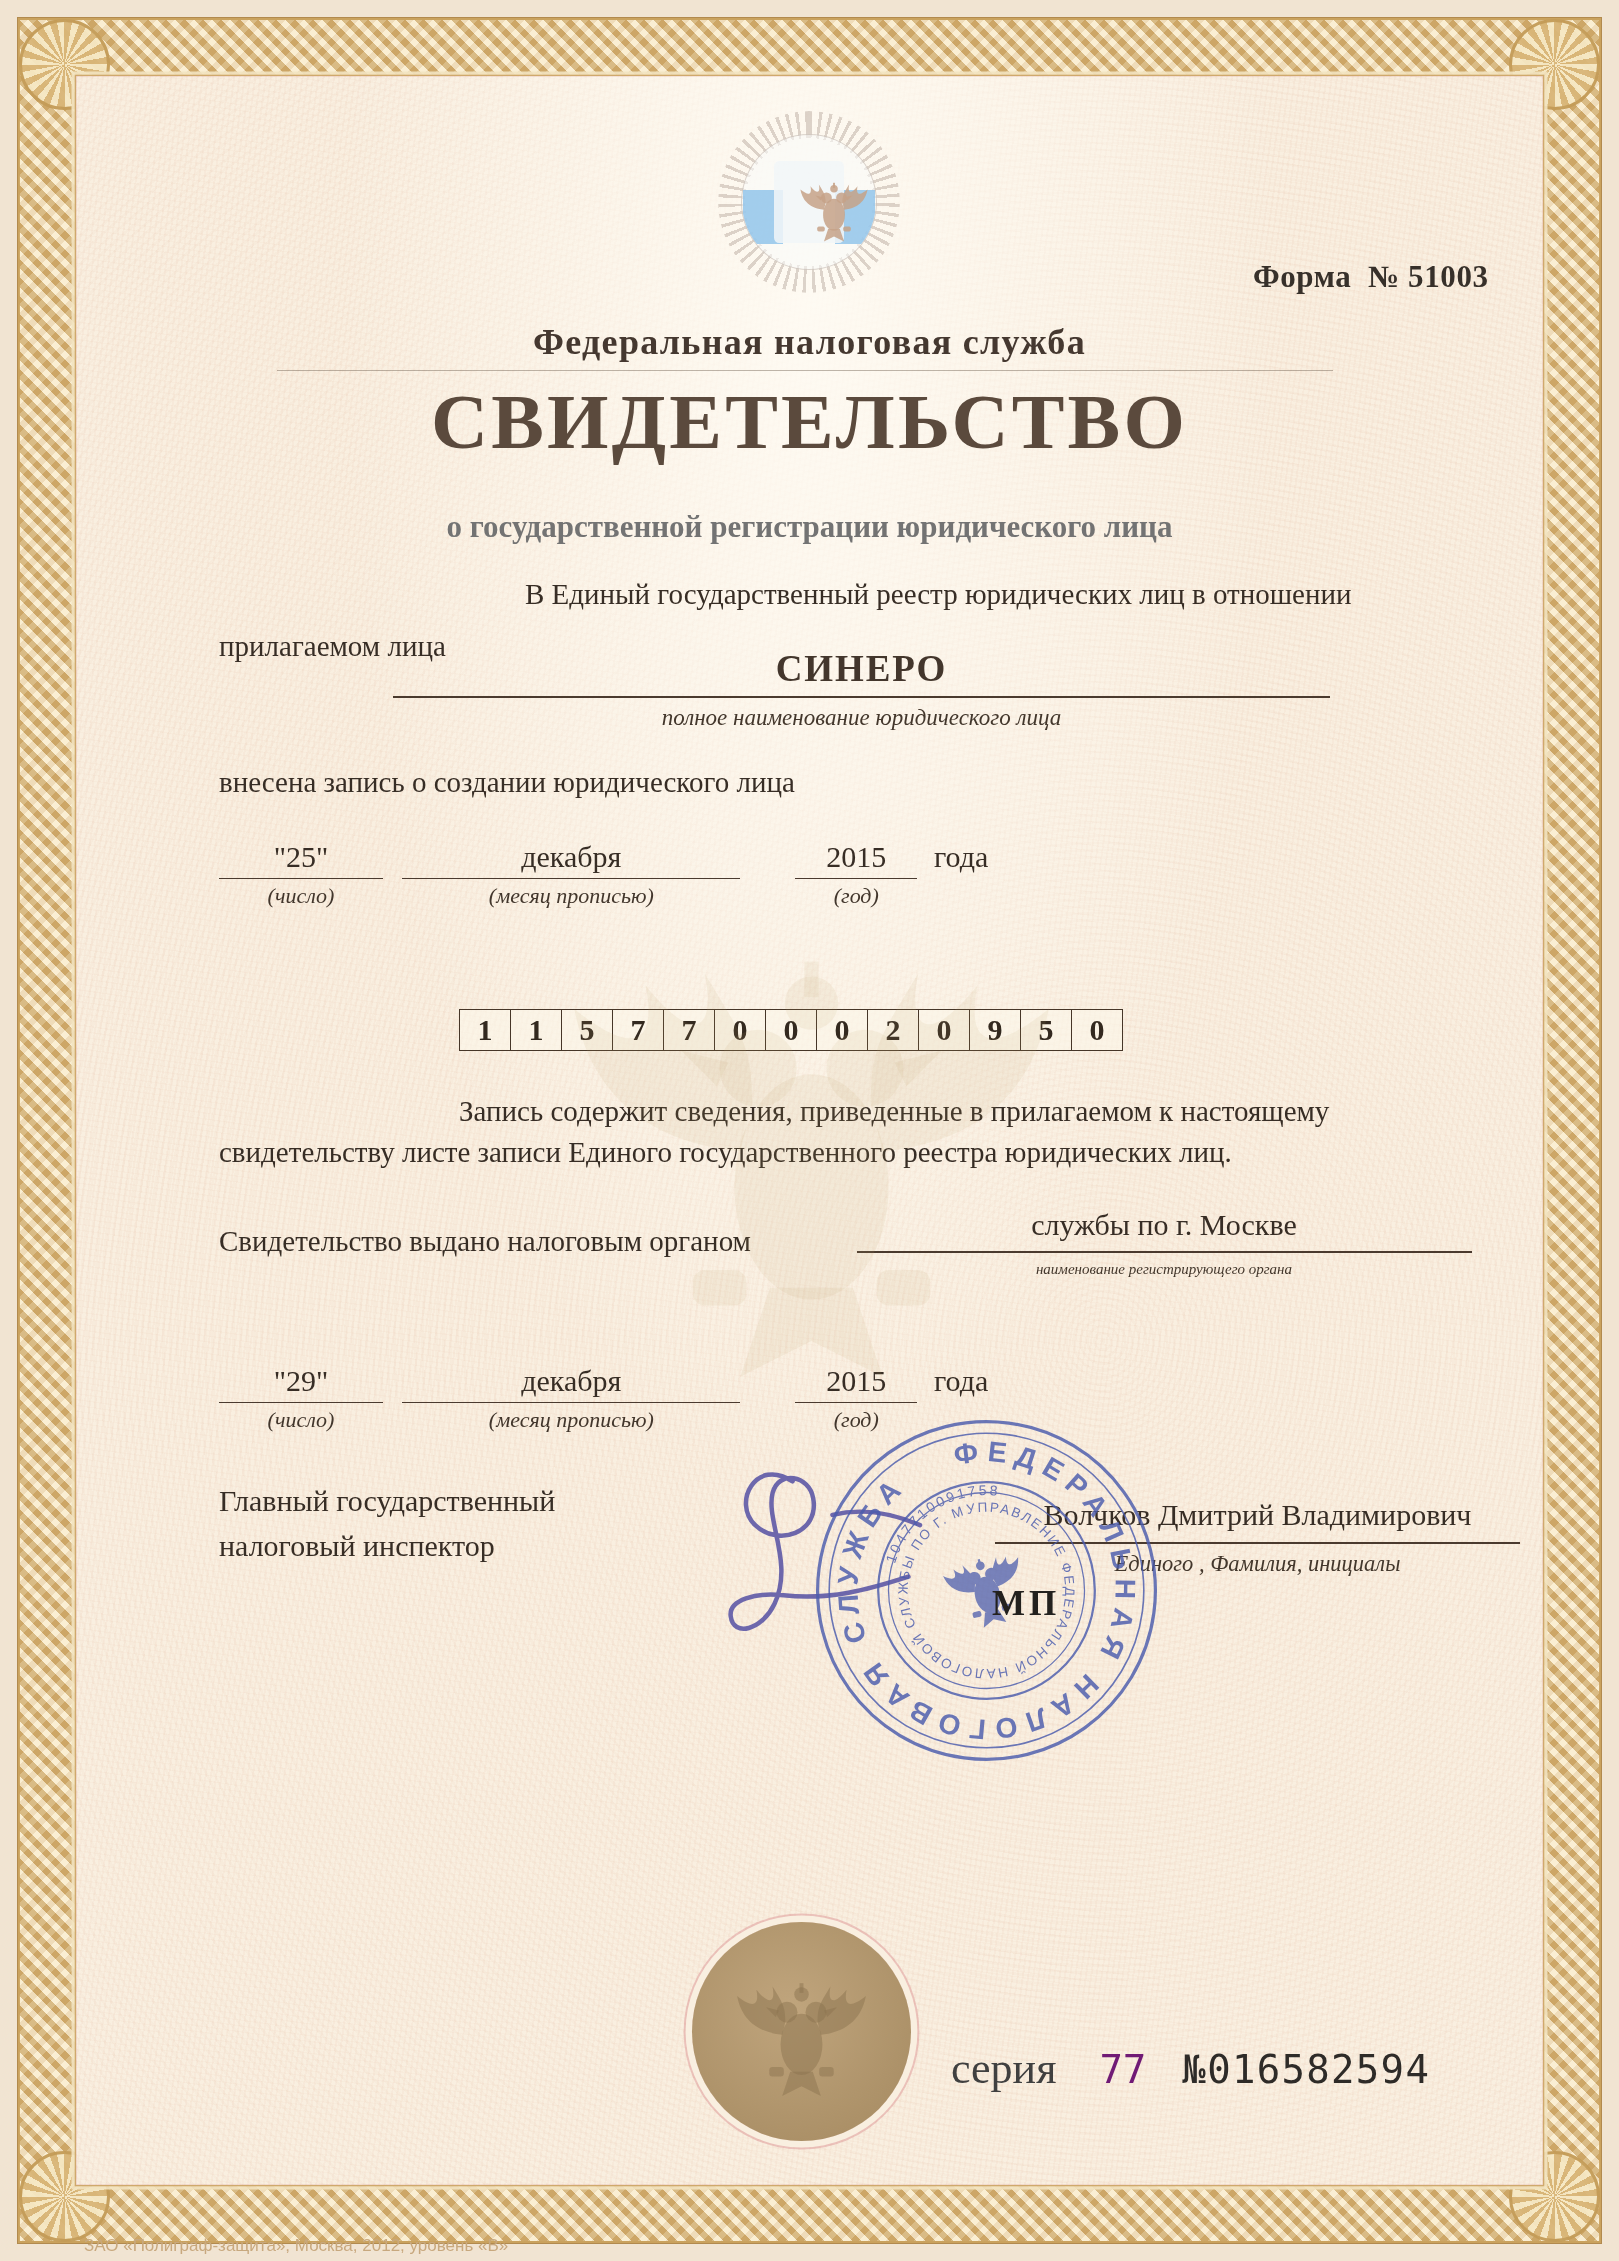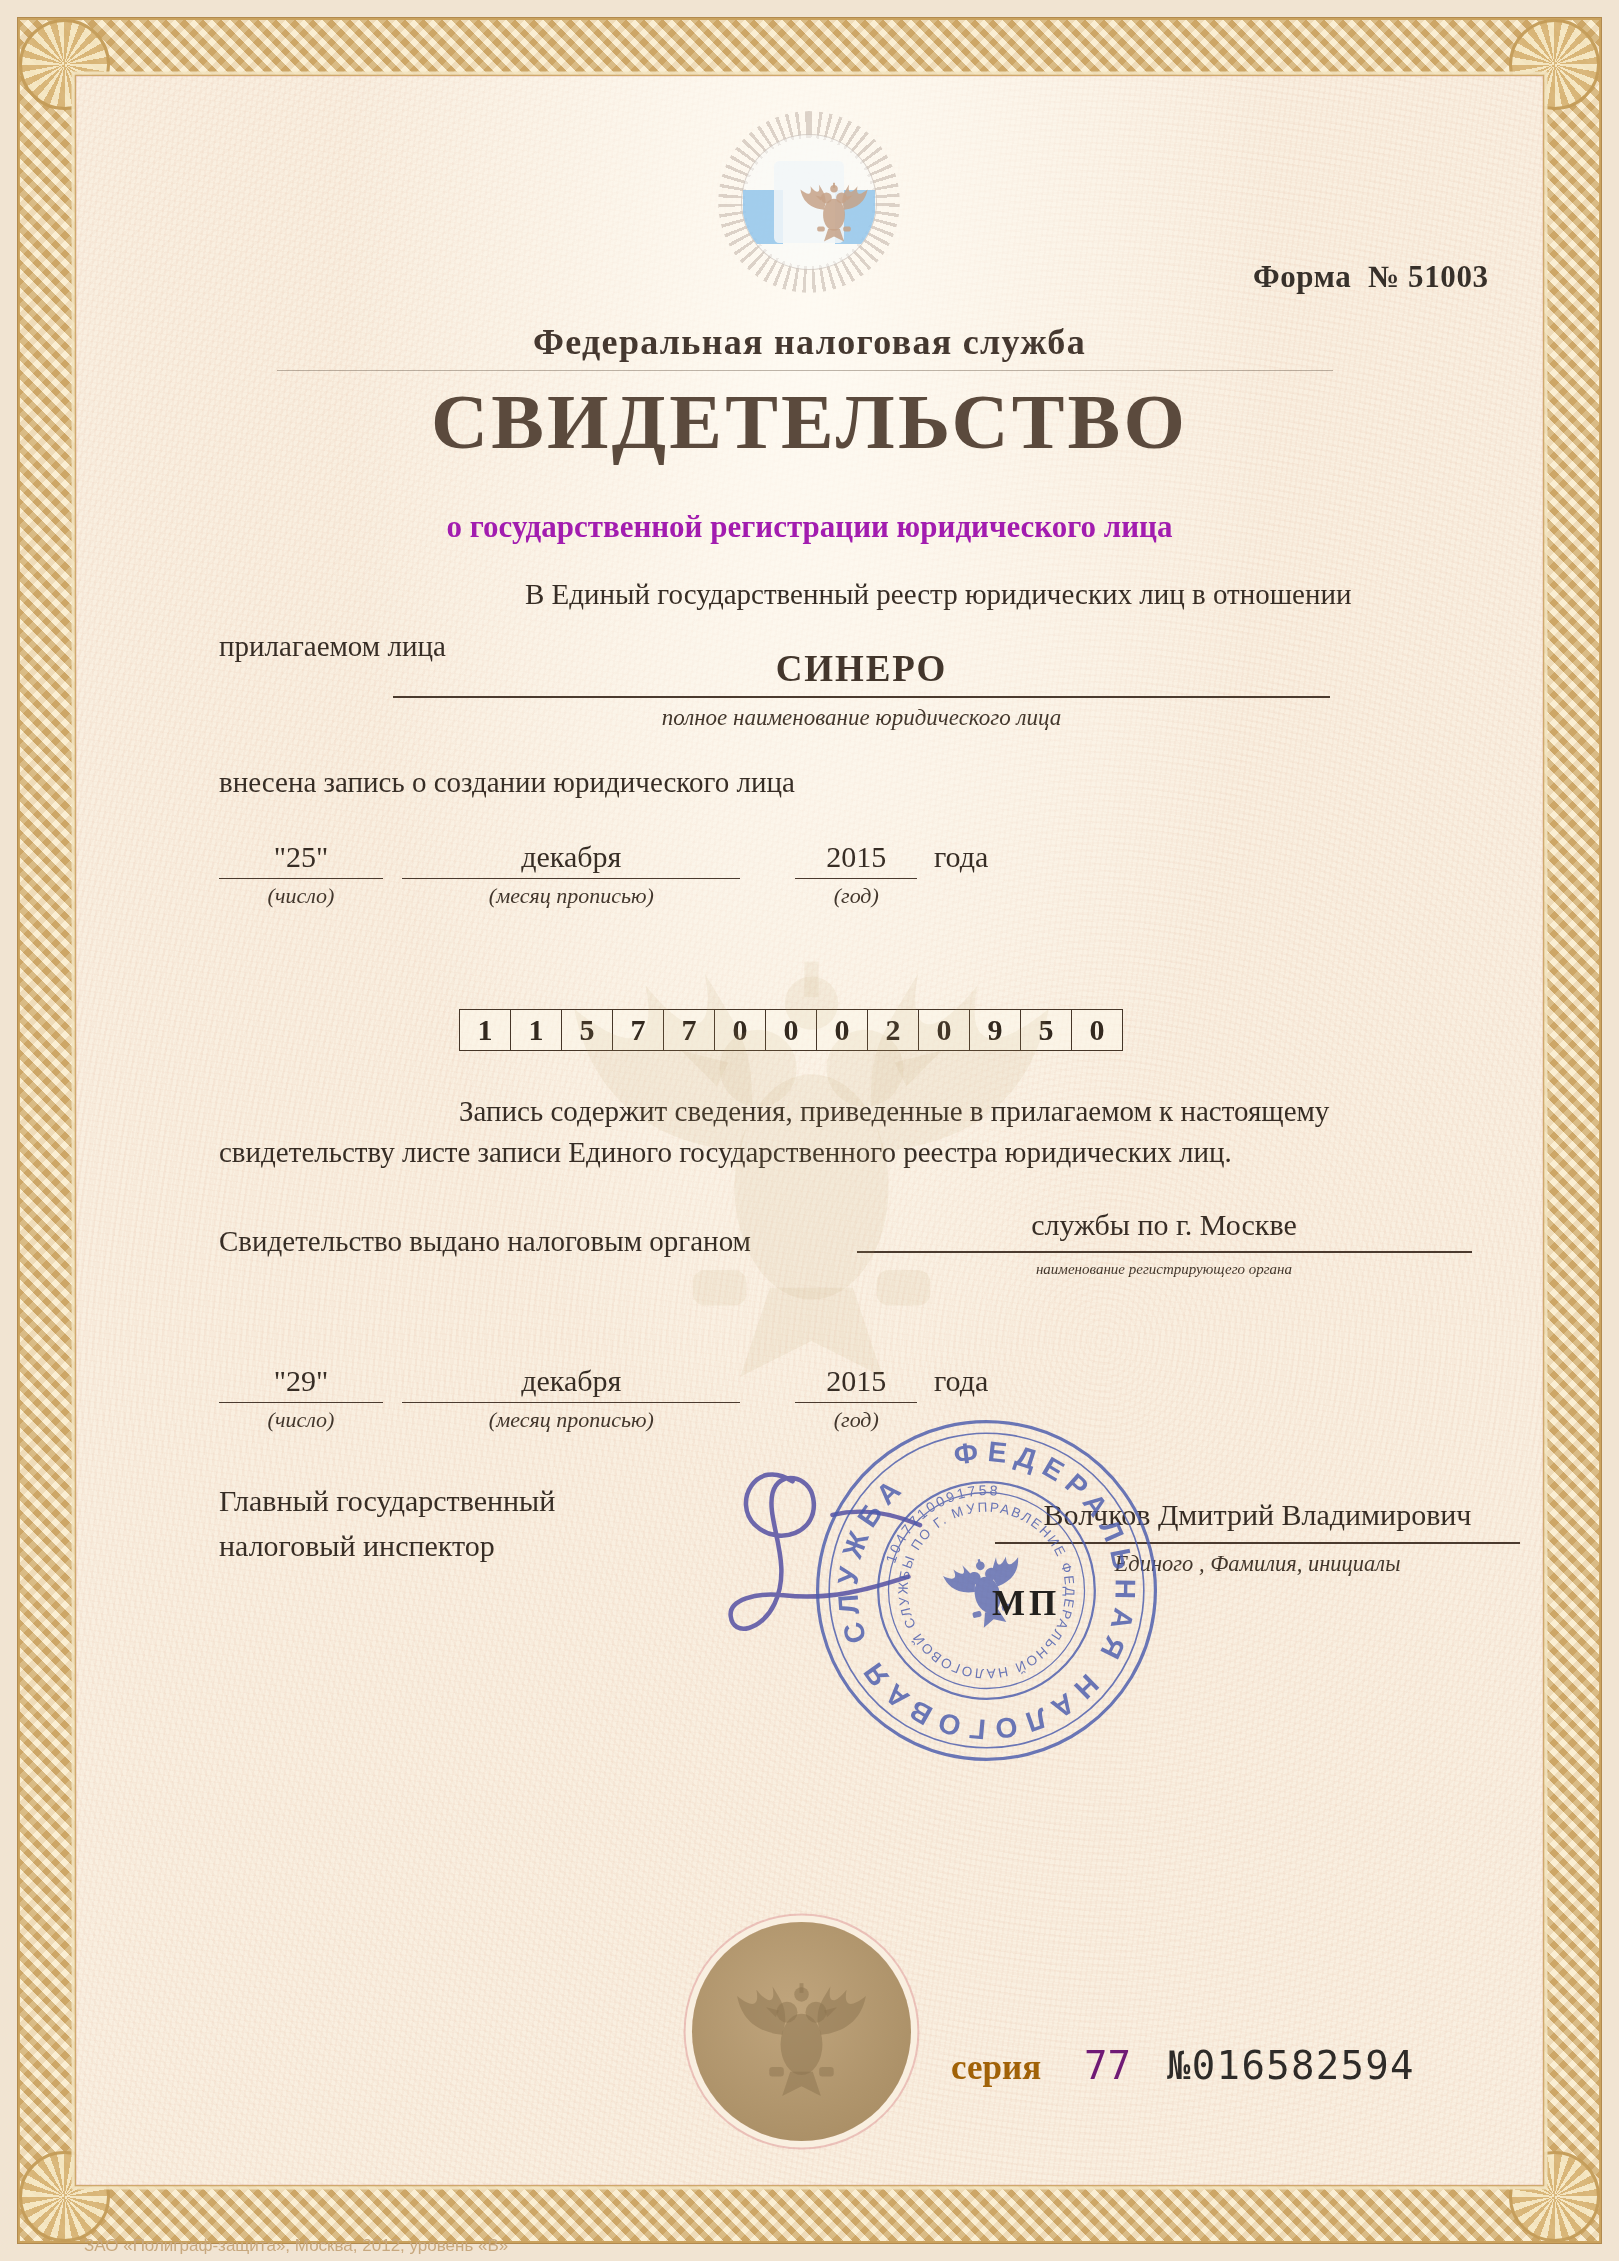--- a/index.html
+++ b/index.html
@@ -24,21 +24,21 @@
       repeating-linear-gradient(8deg, rgba(221,170,140,.06) 0 1.3px, rgba(0,0,0,0) 1.3px 5.8px),
       repeating-radial-gradient(circle at 70% 60%, rgba(214,160,130,.05) 0 2.6px, rgba(0,0,0,0) 2.6px 7px);}
 
   .abs{position:absolute;}
   .ser{font-family:"Liberation Serif",serif;}
 
   .form-label{left:1253px;top:259px;font-size:31px;font-weight:bold;letter-spacing:0.6px;color:#37302a;white-space:pre;}
   .agency{left:0;right:0;top:321px;text-align:center;font-size:36px;font-weight:bold;letter-spacing:1.3px;color:#453830;}
   .hairline{left:277px;top:370px;width:1056px;height:1.3px;background:rgba(110,95,80,.45);}
   .doc-title{left:0;right:0;top:377px;text-align:center;font-size:79px;font-weight:bold;letter-spacing:3.2px;color:#5b4a3d;}
-  .subtitle{left:0;right:0;top:509px;text-align:center;font-size:31px;font-weight:bold;color:#a21caf;}
+  .subtitle{left:0;right:0;top:509px;text-align:center;font-size:31px;font-weight:bold;color:#737373;}
 
   .bodytext{font-size:29px;color:#372d25;}
   .line-intro1{left:525px;top:578px;}
   .line-intro2{left:219px;top:630px;}
   .entity-name{left:393px;top:647px;width:937px;text-align:center;font-size:37px;font-weight:bold;letter-spacing:1.9px;color:#43362c;}
   .entity-uline{left:393px;top:696px;width:937px;height:1.9px;background:#4a3a2e;}
   .entity-caption{left:393px;top:705px;width:937px;text-align:center;font-style:italic;font-size:23px;color:#43372c;}
   .record-line{left:219px;top:766px;}
 
   .daterow{display:flex;align-items:flex-start;}
@@ -83,21 +83,21 @@
   .bluebar{position:absolute;top:55px;height:54px;width:40px;background:#6fb4e8;opacity:.8;}
   .bluebar.l{left:1.3px;} .bluebar.r{right:1.3px;}
   .shield{position:absolute;left:32px;top:26px;right:32px;bottom:26px;background:rgba(240,246,250,.85);border-radius:5.2px;}
 
   .watermark{left:515px;top:824px;opacity:1;z-index:1;}
   .goldseal{left:692px;top:1922px;width:219px;height:219px;border-radius:50%;
     background:radial-gradient(circle at 45% 40%, #c0a57d, #ab9067 75%);
     box-shadow:0 0 0 6.4px rgba(249,239,224,1), 0 0 0 8.4px rgba(222,150,150,.5);z-index:3;
     display:flex;align-items:center;justify-content:center;}
   .series{left:951px;top:2043px;display:flex;align-items:baseline;z-index:3;}
-  .series .slabel{font-size:35px;color:#a16207;font-weight:bold;}
+  .series .slabel{font-size:44px;color:#404040;font-weight:normal;}
   .series .sregion{font-family:"DejaVu Sans Mono",monospace;font-size:39px;color:#701a75;margin-left:43px;}
   .series .snumber{font-family:"DejaVu Sans Mono",monospace;font-size:39px;color:#2e2b28;letter-spacing:1.3px;margin-left:36px;}
   .imprint{left:84px;top:2236px;font-size:17px;color:#c8a87e;font-family:"Liberation Sans",sans-serif;}
 
   text{font-family:"Liberation Sans",sans-serif;}
 </style>
 </head>
 <body>
 
 <div class="page">

